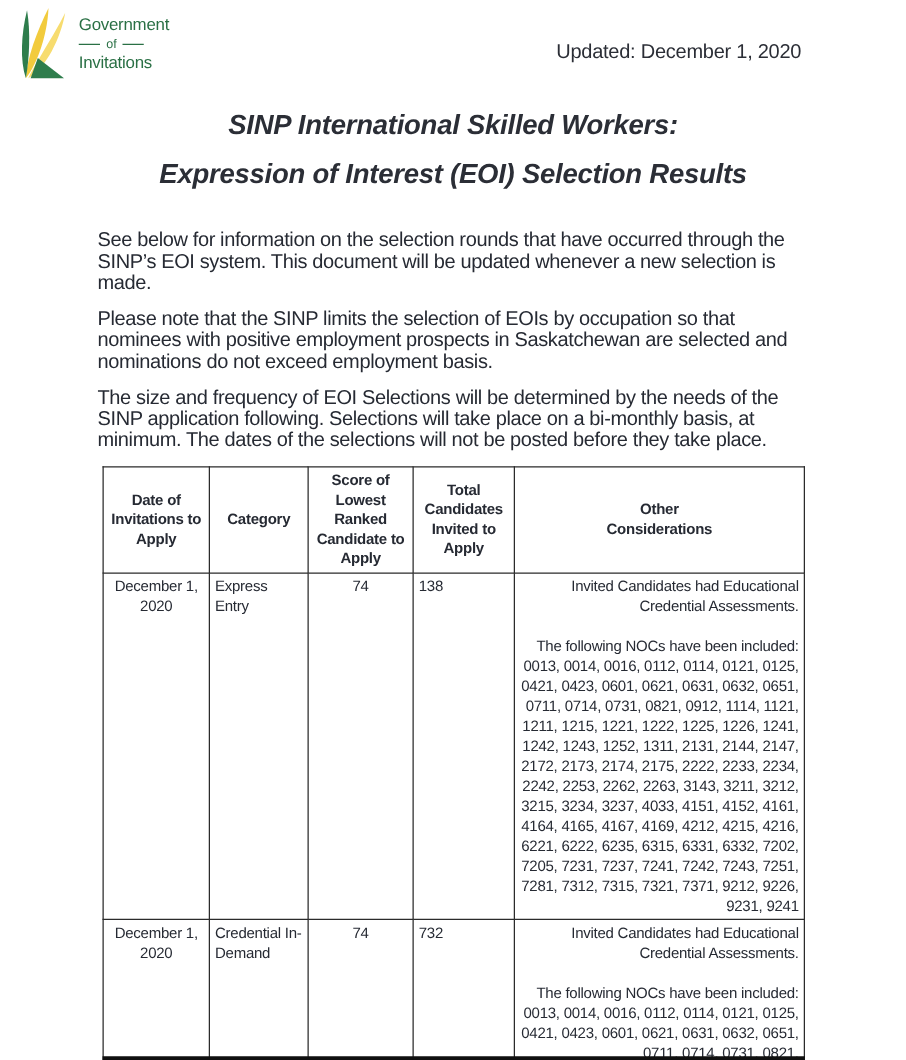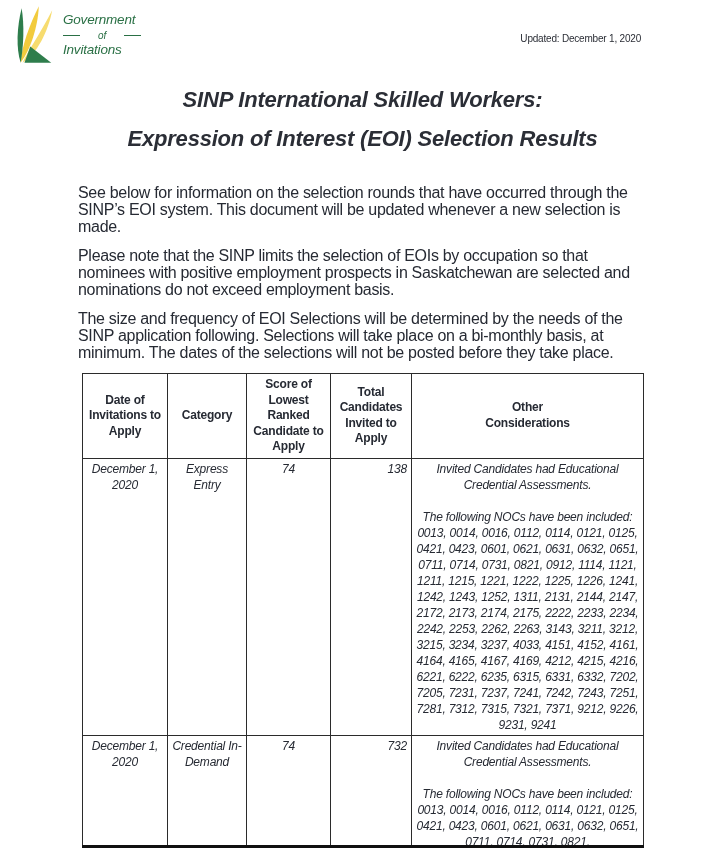--- a/index.html
+++ b/index.html
@@ -8,26 +8,26 @@
     background: #ffffff;
     overflow: hidden;
     position: relative;
     font-family: "Liberation Sans", sans-serif;
     color: #262a33;
   }
   
   .doc-header { position: relative; height: 70px; }
   .logo { position: absolute; left: 14px; top: 6px; display: flex; align-items: center; gap: 7px; }
   .logo svg { display: block; }
-  .logo-text { color: #2a7045; line-height: 1.1; font-style: italic; }
+  .logo-text { color: #2a7045; line-height: 1.1; }
   .logo-text .gov { font-size: 13.5px; letter-spacing: -0.2px; }
-  .logo-text .of-row { display: flex; align-items: center; gap: 18px; font-size: 10px; margin: 2px 0 2px 0; }
+  .logo-text .of-row { display: flex; align-items: center; gap: 5px; font-size: 10px; margin: 2px 0 2px 0; }
   .of-row .dash { display: inline-block; width: 17px; border-top: 1px solid #2a7045; }
   .logo-text .sask { font-size: 13.5px; letter-spacing: -0.2px; }
-  .updated { position: absolute; right: 84px; top: 33px; font-size: 10px; letter-spacing: -0.2px; color: #2b2e36; }
+  .updated { position: absolute; right: 84px; top: 33px; font-size: 16px; letter-spacing: -0.2px; color: #2b2e36; }
   
   .page-title { text-align: center; margin-top: 10px; font-weight: bold; font-size: 22px; line-height: 39px; letter-spacing: -0.2px; color: #2b2e36; font-style: italic; }
   
   .intro { margin: 26px 75px 0 78px; width: 572px; font-size: 16px; line-height: 17px; letter-spacing: -0.3px; }
   .intro p { margin-bottom: 12px; }
   
   table.results { border-collapse: collapse; table-layout: fixed; margin-left: 82px; width: 561px; margin-top: 2px; }
   table.results th, table.results td {
     border: 1px solid #2b2b2b;
     font-size: 12px;
@@ -41,26 +41,26 @@
     height: 84px;
     line-height: 15.5px;
     white-space: pre-line;
     padding: 3px 2px;
   }
   col.c-date  { width: 85px; }
   col.c-cat   { width: 79px; }
   col.c-score { width: 84px; }
   col.c-total { width: 81px; }
   col.c-other { width: 232px; }
-  table.results td { line-height: 16px; padding: 2px 4px; font-style: italic; }
+  table.results td { line-height: 16px; padding: 2px 4px; }
   td.cell-date  { text-align: center; padding: 2px 3px; }
-  td.cell-cat   { text-align: center; padding: 2px 4px 2px 5px; }
+  td.cell-cat   { text-align: left; padding: 2px 4px 2px 5px; }
   td.cell-score { text-align: center; }
-  td.cell-total { text-align: right; }
-  td.cell-other { text-align: center; padding: 2px 7px 3px 5px; }
+  td.cell-total { text-align: left; }
+  td.cell-other { text-align: right; padding: 2px 7px 3px 5px; }
   .nocs { margin-top: 16px; }
   
   .bottom-cut { position: absolute; left: 82px; bottom: 0; width: 562px; height: 3px; background: #101010; }
 </style>
 </head>
 <body>
 
 <div class="page">
 
   <div class="doc-header">

